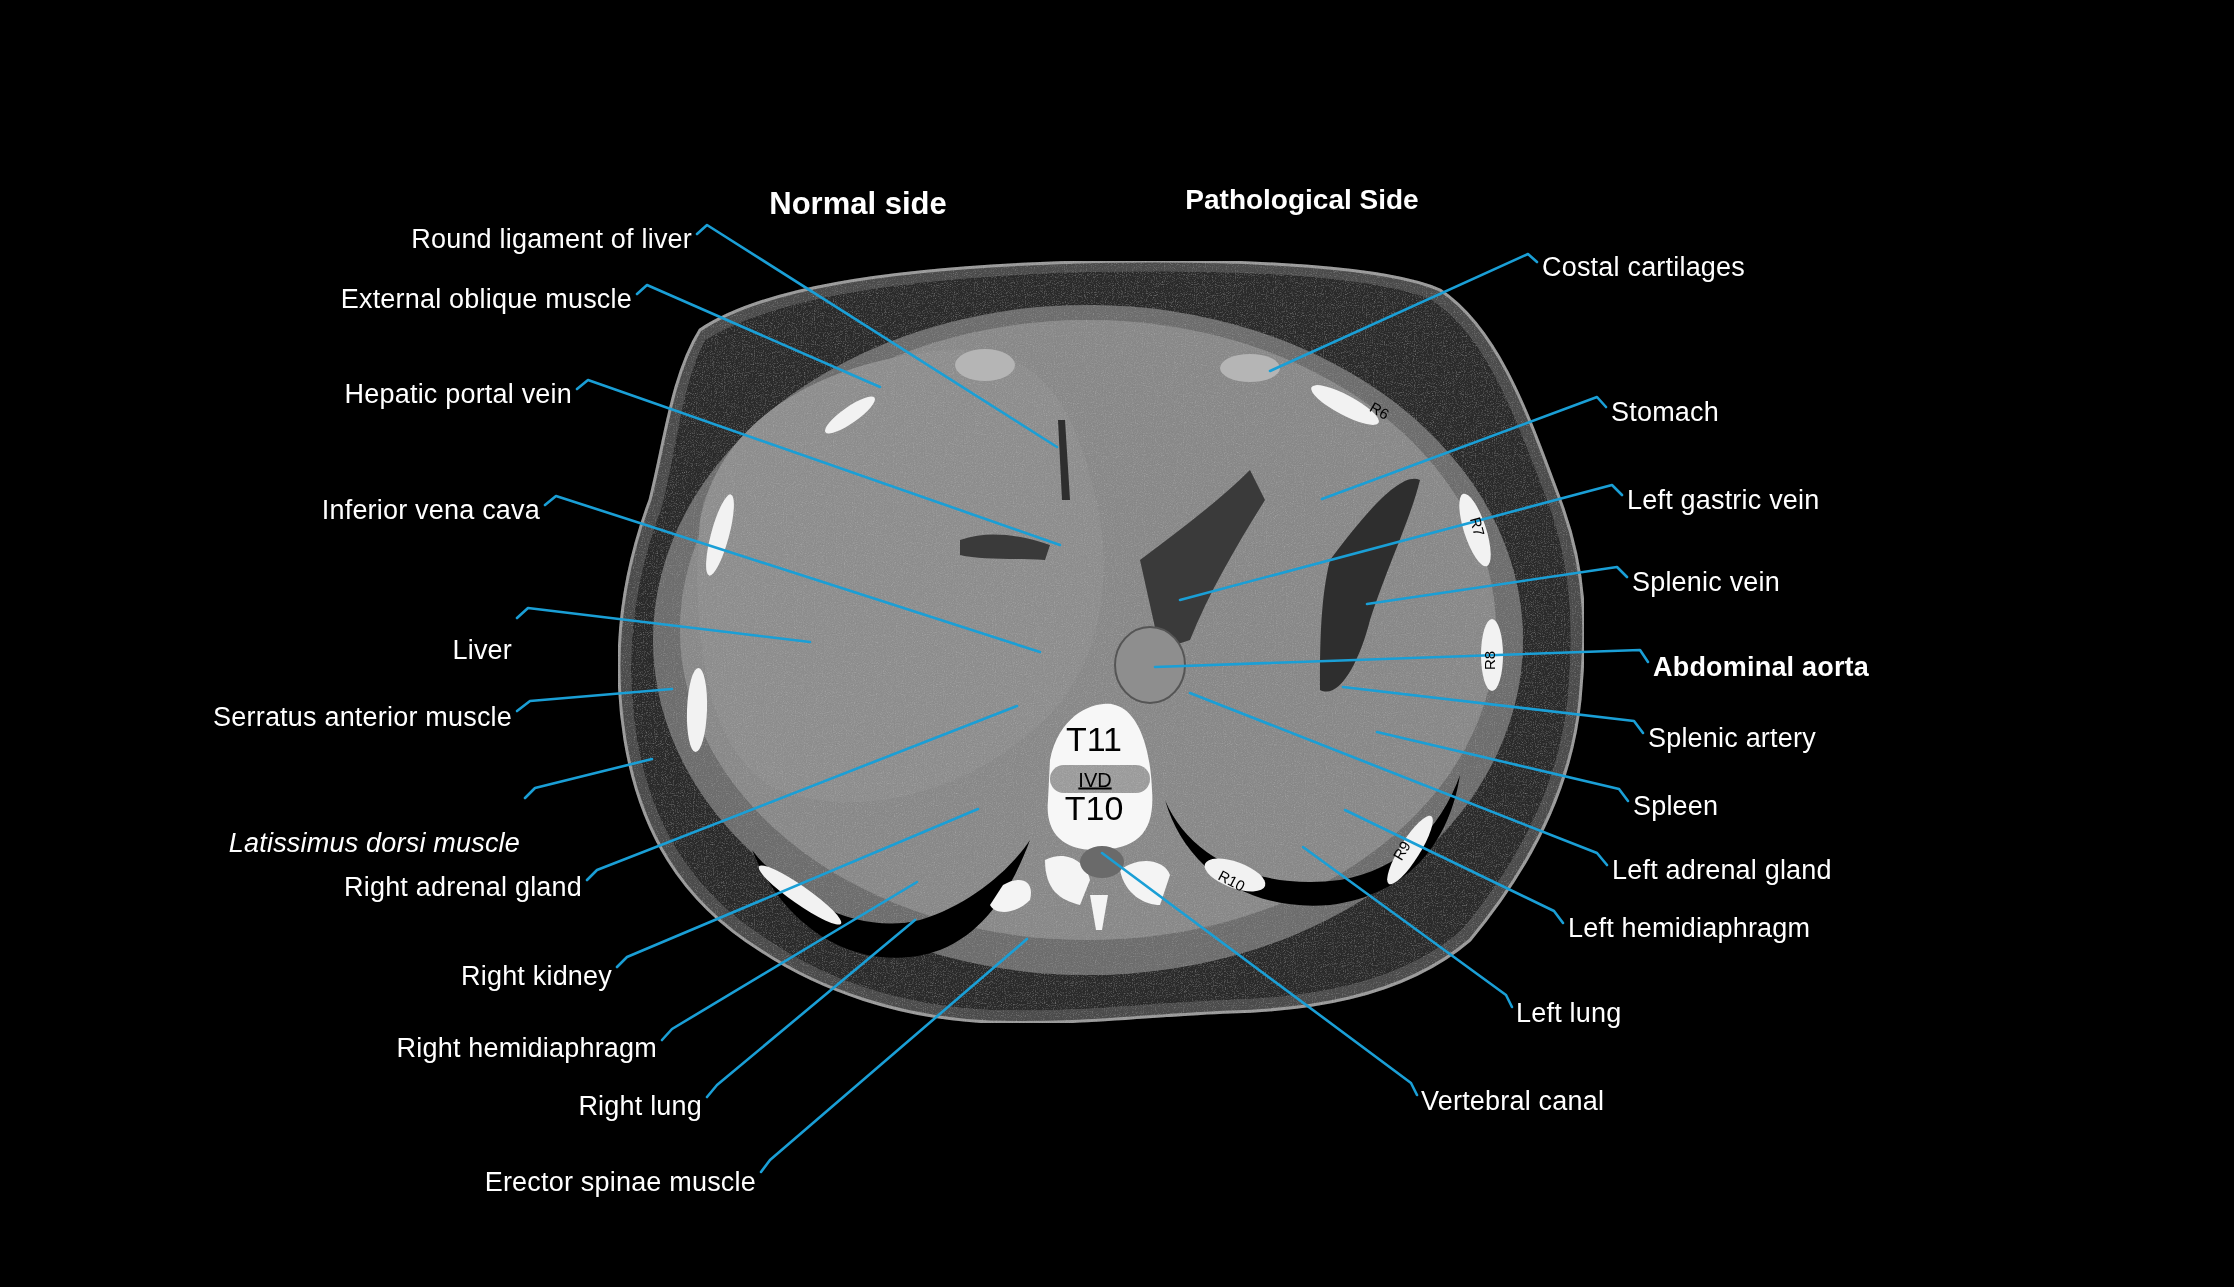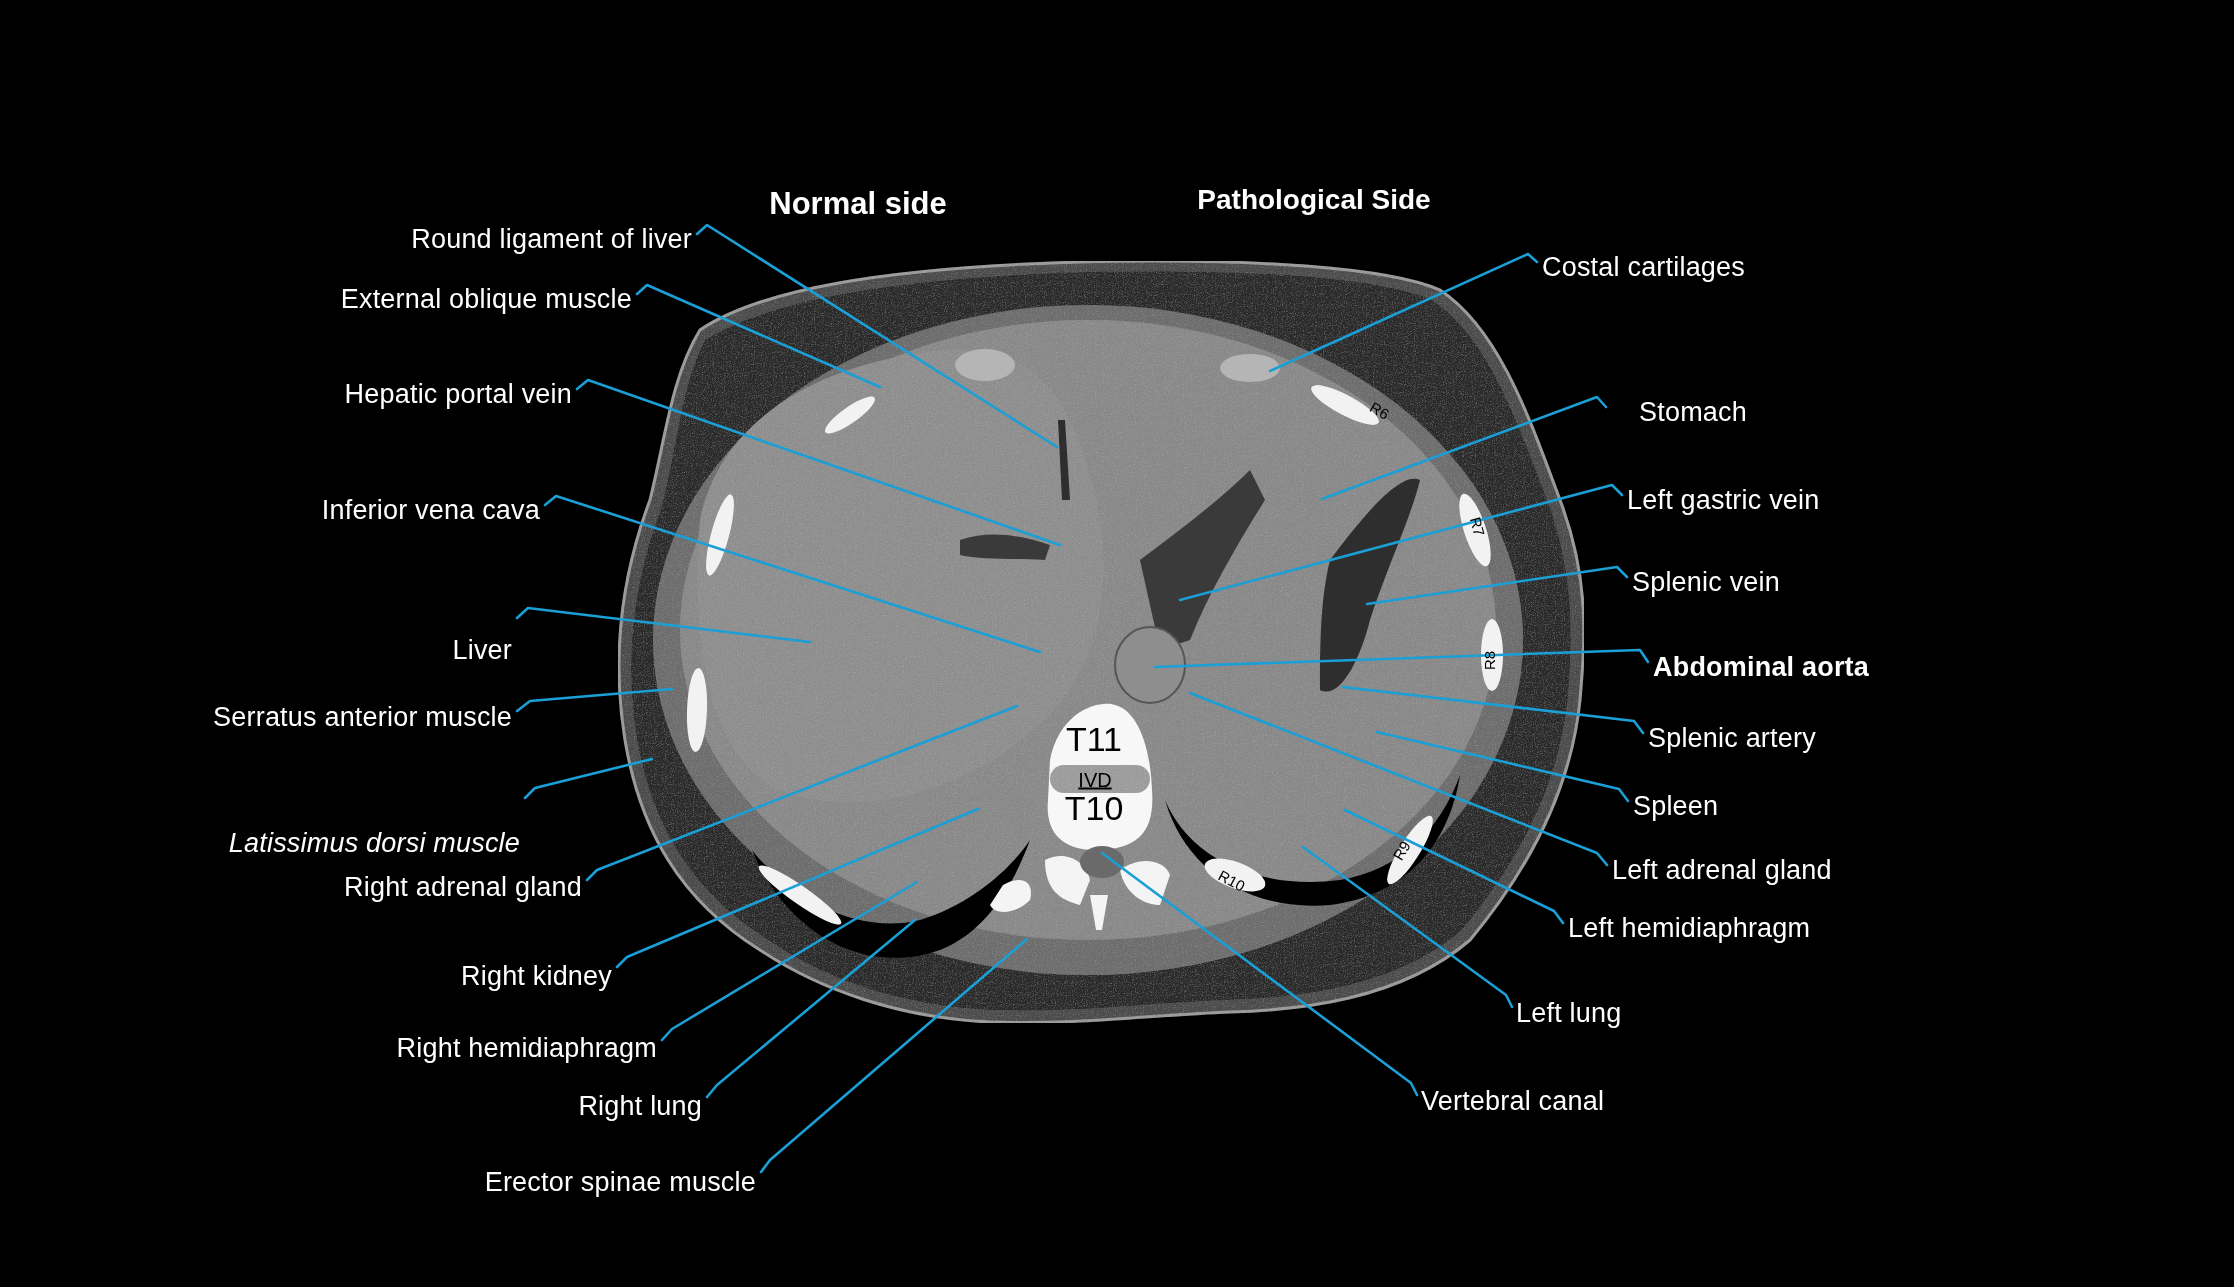--- a/index.html
+++ b/index.html
@@ -3,21 +3,21 @@
 <meta charset="utf-8">
 <style>
   html, body { margin:0; padding:0; background:#000; }
   body { width:2234px; height:1287px; position:relative; overflow:hidden; font-family:"Liberation Sans", "DejaVu Sans", sans-serif; }
   #scan { position:absolute; left:0; top:0; width:2234px; height:1287px; }
   .label { position:absolute; color:#fff; font-size:27px; line-height:32px; white-space:nowrap; letter-spacing:0.2px; }
   .label.left { transform:translate(-100%, -50%); text-align:right; }
   .label.right { transform:translate(0, -50%); text-align:left; }
   .heading { position:absolute; color:#fff; font-weight:bold; white-space:nowrap; transform:translate(-50%,-50%); }
   .heading.normal { font-size:31px; }
-  .heading.patho { font-size:28px;margin-left:12px; }
+  .heading.patho { font-size:28px; }
   .vert { position:absolute; color:#000; transform:translate(-50%,-50%); white-space:nowrap; }
   .vert.big { font-size:34px; }
   .vert.small { font-size:20px;text-decoration:underline; }
   .rib { position:absolute; color:#000; font-size:15px; transform-origin:center; white-space:nowrap; }
 </style>
 </head>
 <body>
 
 <svg id="scan" viewBox="0 0 2234 1287" xmlns="http://www.w3.org/2000/svg">
   <defs>
@@ -128,21 +128,21 @@
 <div class="label left" style="left:512px; top:650px;">Liver</div>
 <div class="label left" style="left:512px; top:717px;">Serratus anterior muscle</div>
 <div class="label left" style="left:520px; top:843px;font-style:italic;">Latissimus dorsi muscle</div>
 <div class="label left" style="left:582px; top:887px;">Right adrenal gland</div>
 <div class="label left" style="left:612px; top:976px;">Right kidney</div>
 <div class="label left" style="left:657px; top:1048px;">Right hemidiaphragm</div>
 <div class="label left" style="left:702px; top:1106px;">Right lung</div>
 <div class="label left" style="left:756px; top:1182px;">Erector spinae muscle</div>
 
 <div class="label right" style="left:1542px; top:267px;">Costal cartilages</div>
-<div class="label right" style="left:1611px; top:412px;margin-left:28px;">Stomach</div>
+<div class="label right" style="left:1611px; top:412px;">Stomach</div>
 <div class="label right" style="left:1627px; top:500px;">Left gastric vein</div>
 <div class="label right" style="left:1632px; top:582px;">Splenic vein</div>
 <div class="label right" style="left:1653px; top:667px;font-weight:bold;">Abdominal aorta</div>
 <div class="label right" style="left:1648px; top:738px;">Splenic artery</div>
 <div class="label right" style="left:1633px; top:806px;">Spleen</div>
 <div class="label right" style="left:1612px; top:870px;">Left adrenal gland</div>
 <div class="label right" style="left:1568px; top:928px;">Left hemidiaphragm</div>
 <div class="label right" style="left:1516px; top:1013px;">Left lung</div>
 <div class="label right" style="left:1421px; top:1101px;">Vertebral canal</div>
 

